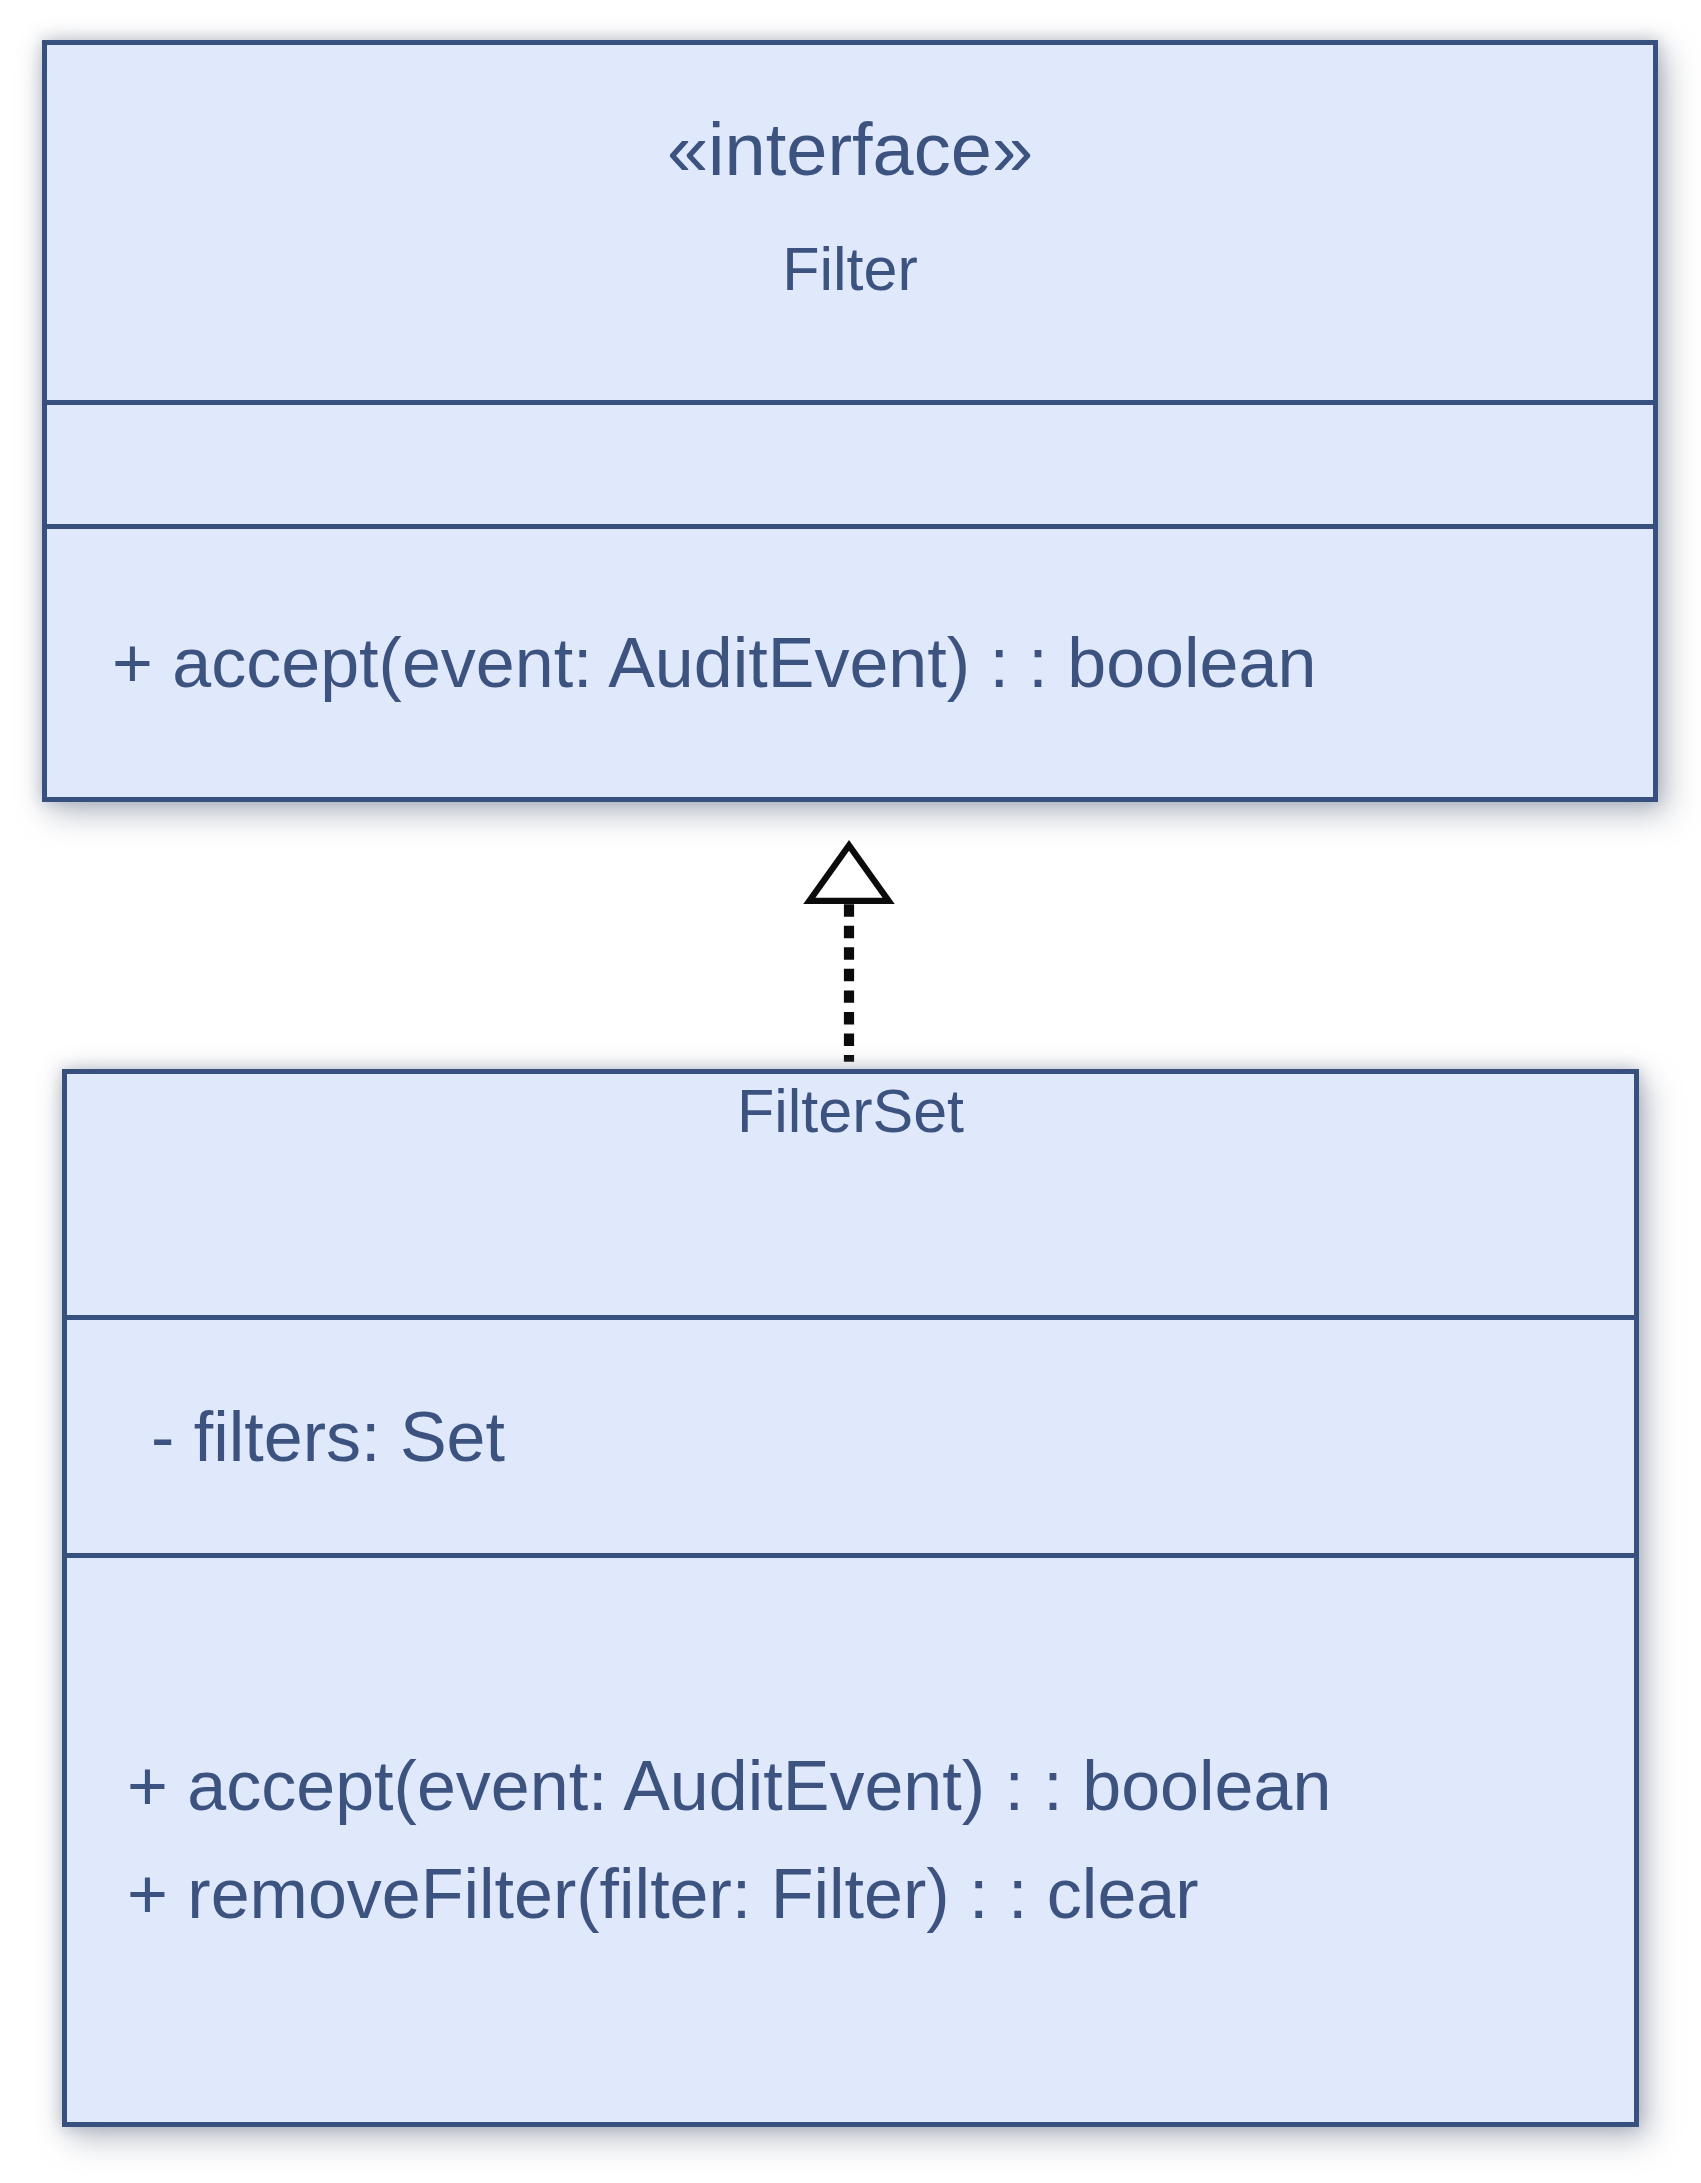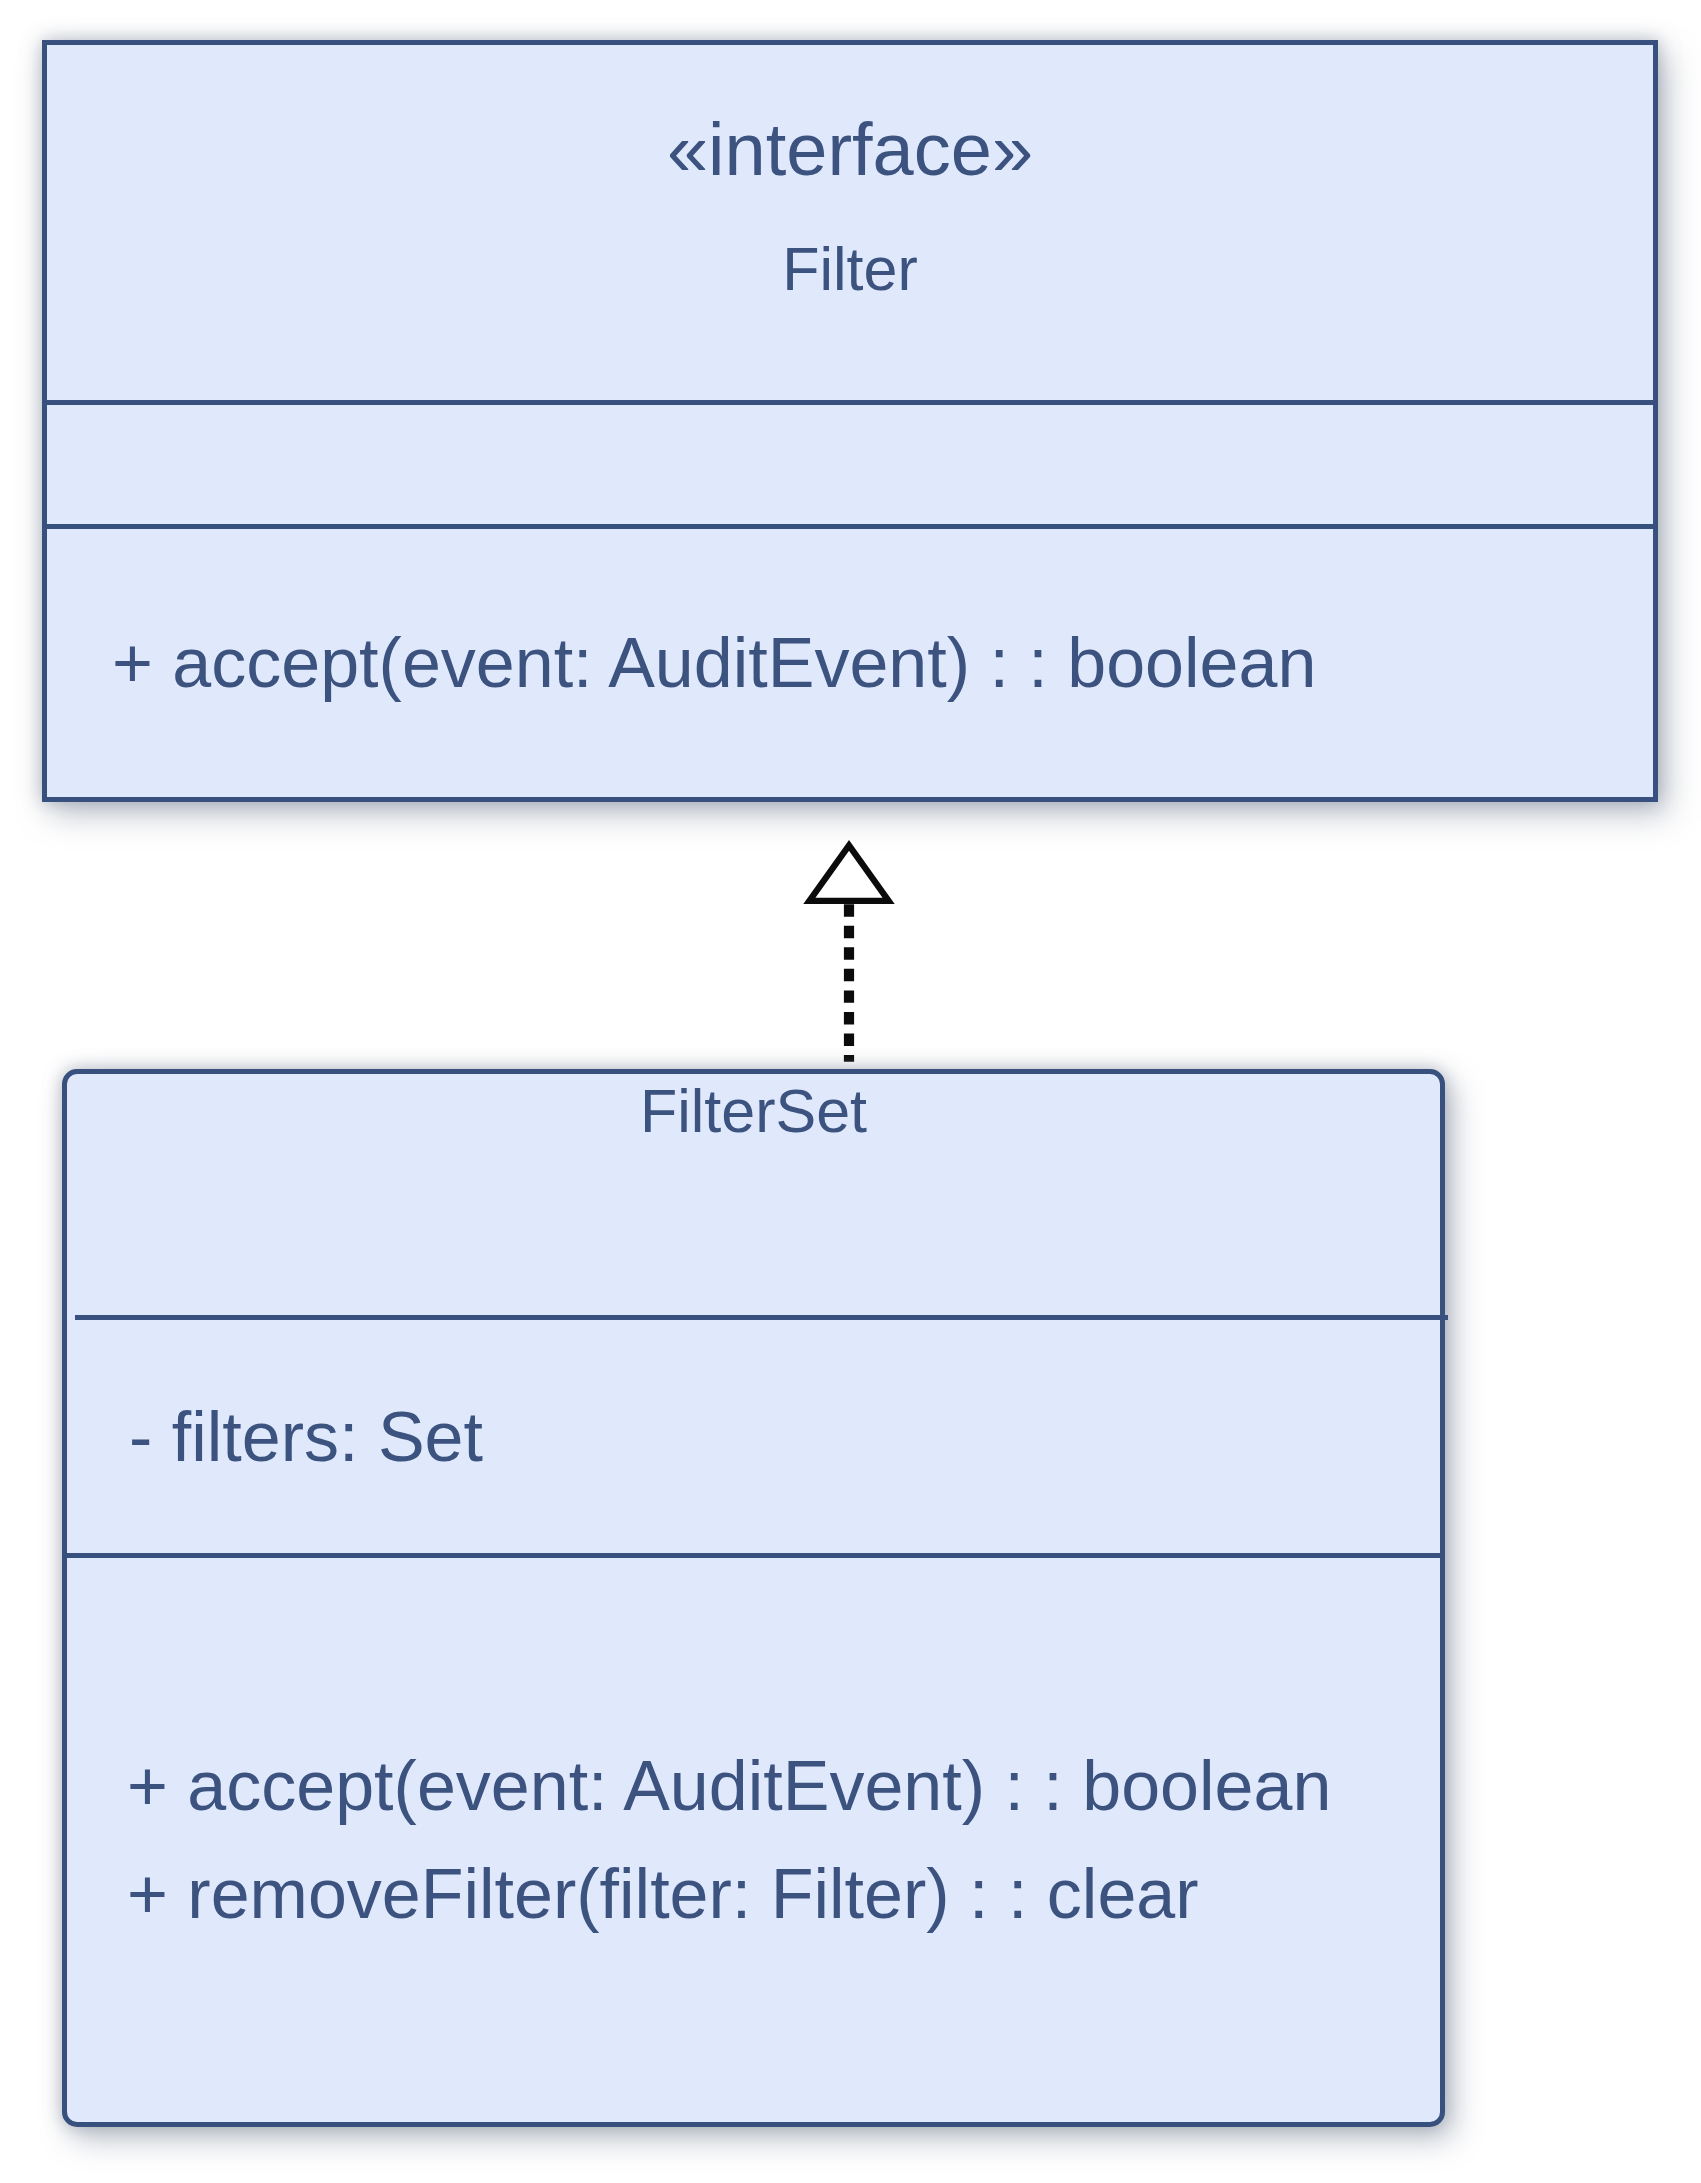--- a/index.html
+++ b/index.html
@@ -59,29 +59,28 @@
   #filter-box .class-header .stereotype{margin-bottom:45px;}
   #filter-box .attrs{height:124px;}
   #filter-box .ops{
     flex:1;
     display:flex;
     flex-direction:column;
     justify-content:center;
     padding-left:65px;
   }
   
-  #filterset-box{left:62px;top:1069px;width:1383px;height:1058px;border-radius:15px;}
+  #filterset-box{left:62px;top:1069px;width:1577px;height:1058px;}
   #filterset-box .class-header{height:241px;}
   #filterset-box .attrs{
     height:238px;
     display:flex;
     flex-direction:column;
     justify-content:center;
-    padding-left:54px;
-    margin-left:8px;
+    padding-left:84px;
   }
   #filterset-box .ops{
     flex:1;
     display:flex;
     flex-direction:column;
     justify-content:center;
     padding-left:60px;
   }
   
   #realization-arrow{

